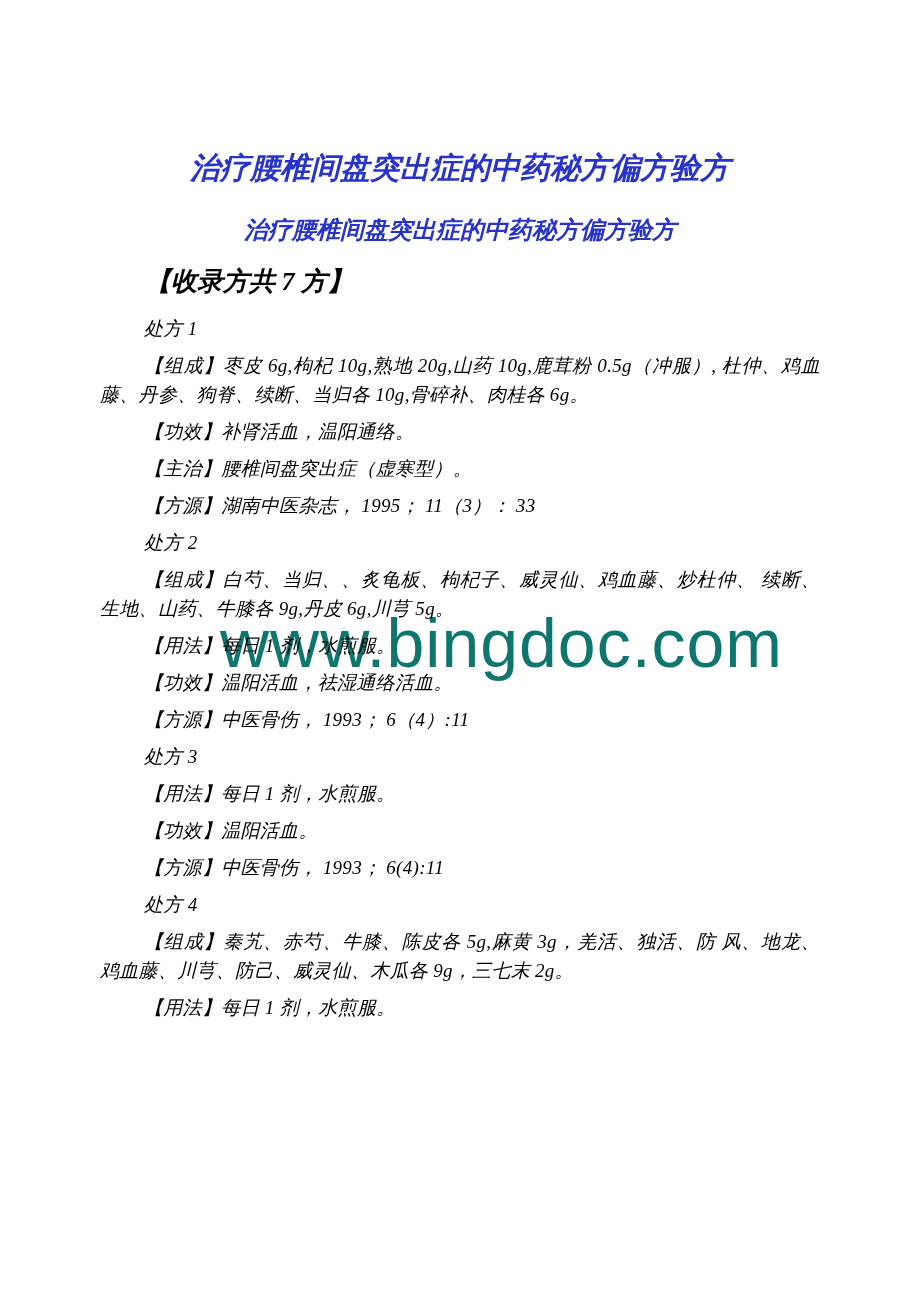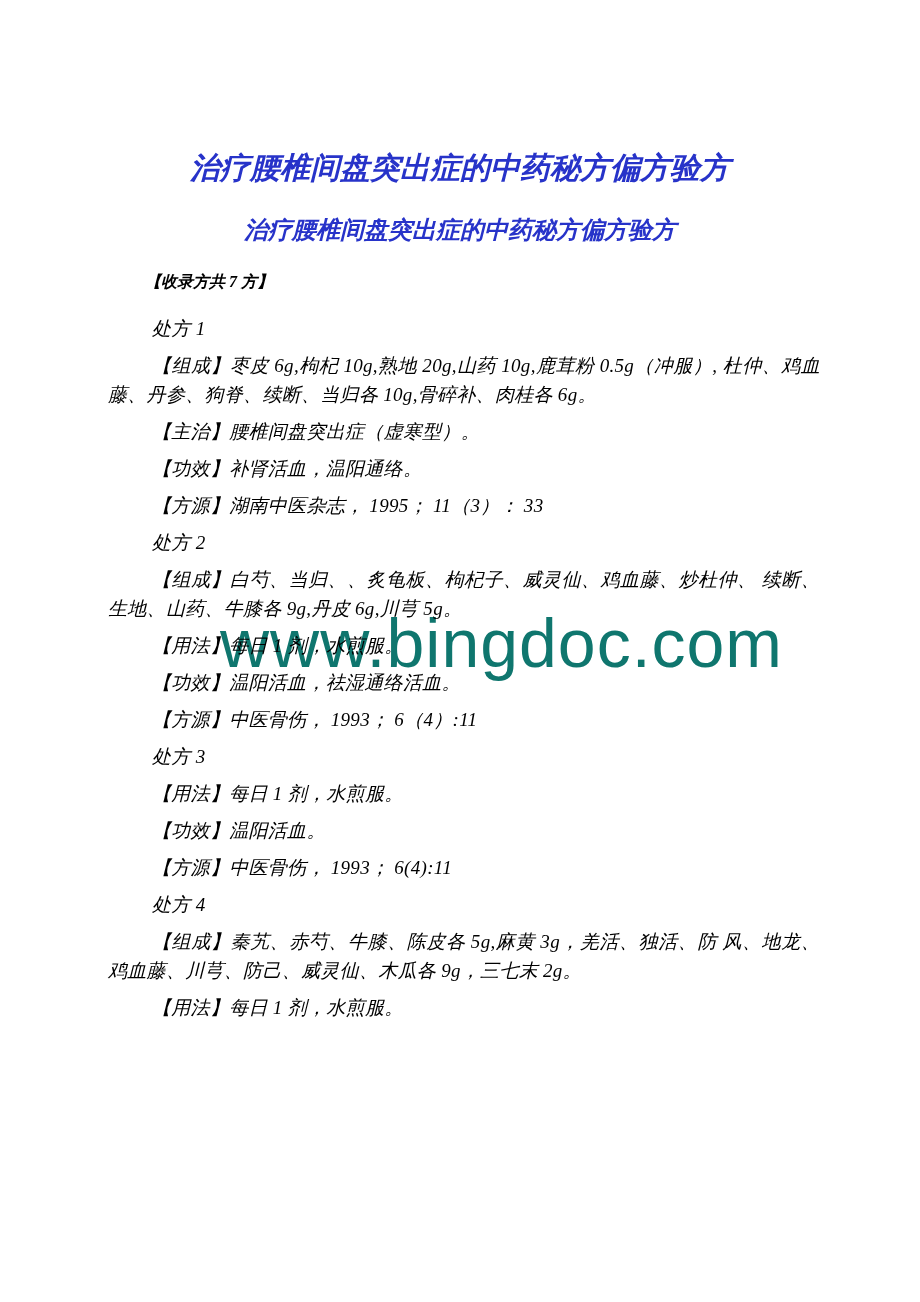--- a/index.html
+++ b/index.html
@@ -49,31 +49,31 @@
   .doc-title-sub {
     margin: 26px 0 0 0;
     font-size: 24px;
     line-height: 32px;
     font-weight: bold;
     text-align: center;
     color: #2733c9;
   }
   .collection-note {
     margin: 22px 0 0 0;
-    font-size: 16px;
+    font-size: 26px;
     line-height: 28px;
     font-weight: bold;
     text-indent: 45px;
     color: #000000;
   }
   .doc-body {
     margin-top: 18px;
   }
   .doc-body p {
-    margin: 0 0 8px 8px;
+    margin: 0 0 8px 0;
     font-size: 19px;
     line-height: 29px;
     text-indent: 44px;
     text-align: justify;
     letter-spacing: 0.3px;
     color: #000000;
   }
 </style>
 </head>
 <body>
@@ -87,22 +87,22 @@
     <h1 class="doc-title-main" style="color: rgb(39, 51, 201);">治疗腰椎间盘突出症的中药秘方偏方验方</h1>
 
     <h2 class="doc-title-sub" style="color: rgb(39, 51, 201);">治疗腰椎间盘突出症的中药秘方偏方验方</h2>
 
     <div class="collection-note">【收录方共 7 方】</div>
 
     <div class="doc-body">
 
     <p>处方 1</p>
         <p>【组成】枣皮 6g,枸杞 10g,熟地 20g,山药 10g,鹿茸粉 0.5g（冲服）, 杜仲、鸡血藤、丹参、狗脊、续断、当归各 10g,骨碎补、肉桂各 6g。</p>
+        <p>【功效】补肾活血，温阳通络。</p>
         <p>【主治】腰椎间盘突出症（虚寒型）。</p>
-        <p>【功效】补肾活血，温阳通络。</p>
         <p>【方源】湖南中医杂志， 1995； 11（3）： 33</p>
         <p>处方 2</p>
         <p>【组成】白芍、当归、、炙龟板、枸杞子、威灵仙、鸡血藤、炒杜仲、 续断、生地、山药、牛膝各 9g,丹皮 6g,川芎 5g。</p>
         <p>【用法】每日 1 剂，水煎服。</p>
         <p>【功效】温阳活血，祛湿通络活血。</p>
         <p>【方源】中医骨伤， 1993； 6（4）:11</p>
         <p>处方 3</p>
         <p>【用法】每日 1 剂，水煎服。</p>
         <p>【功效】温阳活血。</p>
         <p>【方源】中医骨伤， 1993； 6(4):11</p>

